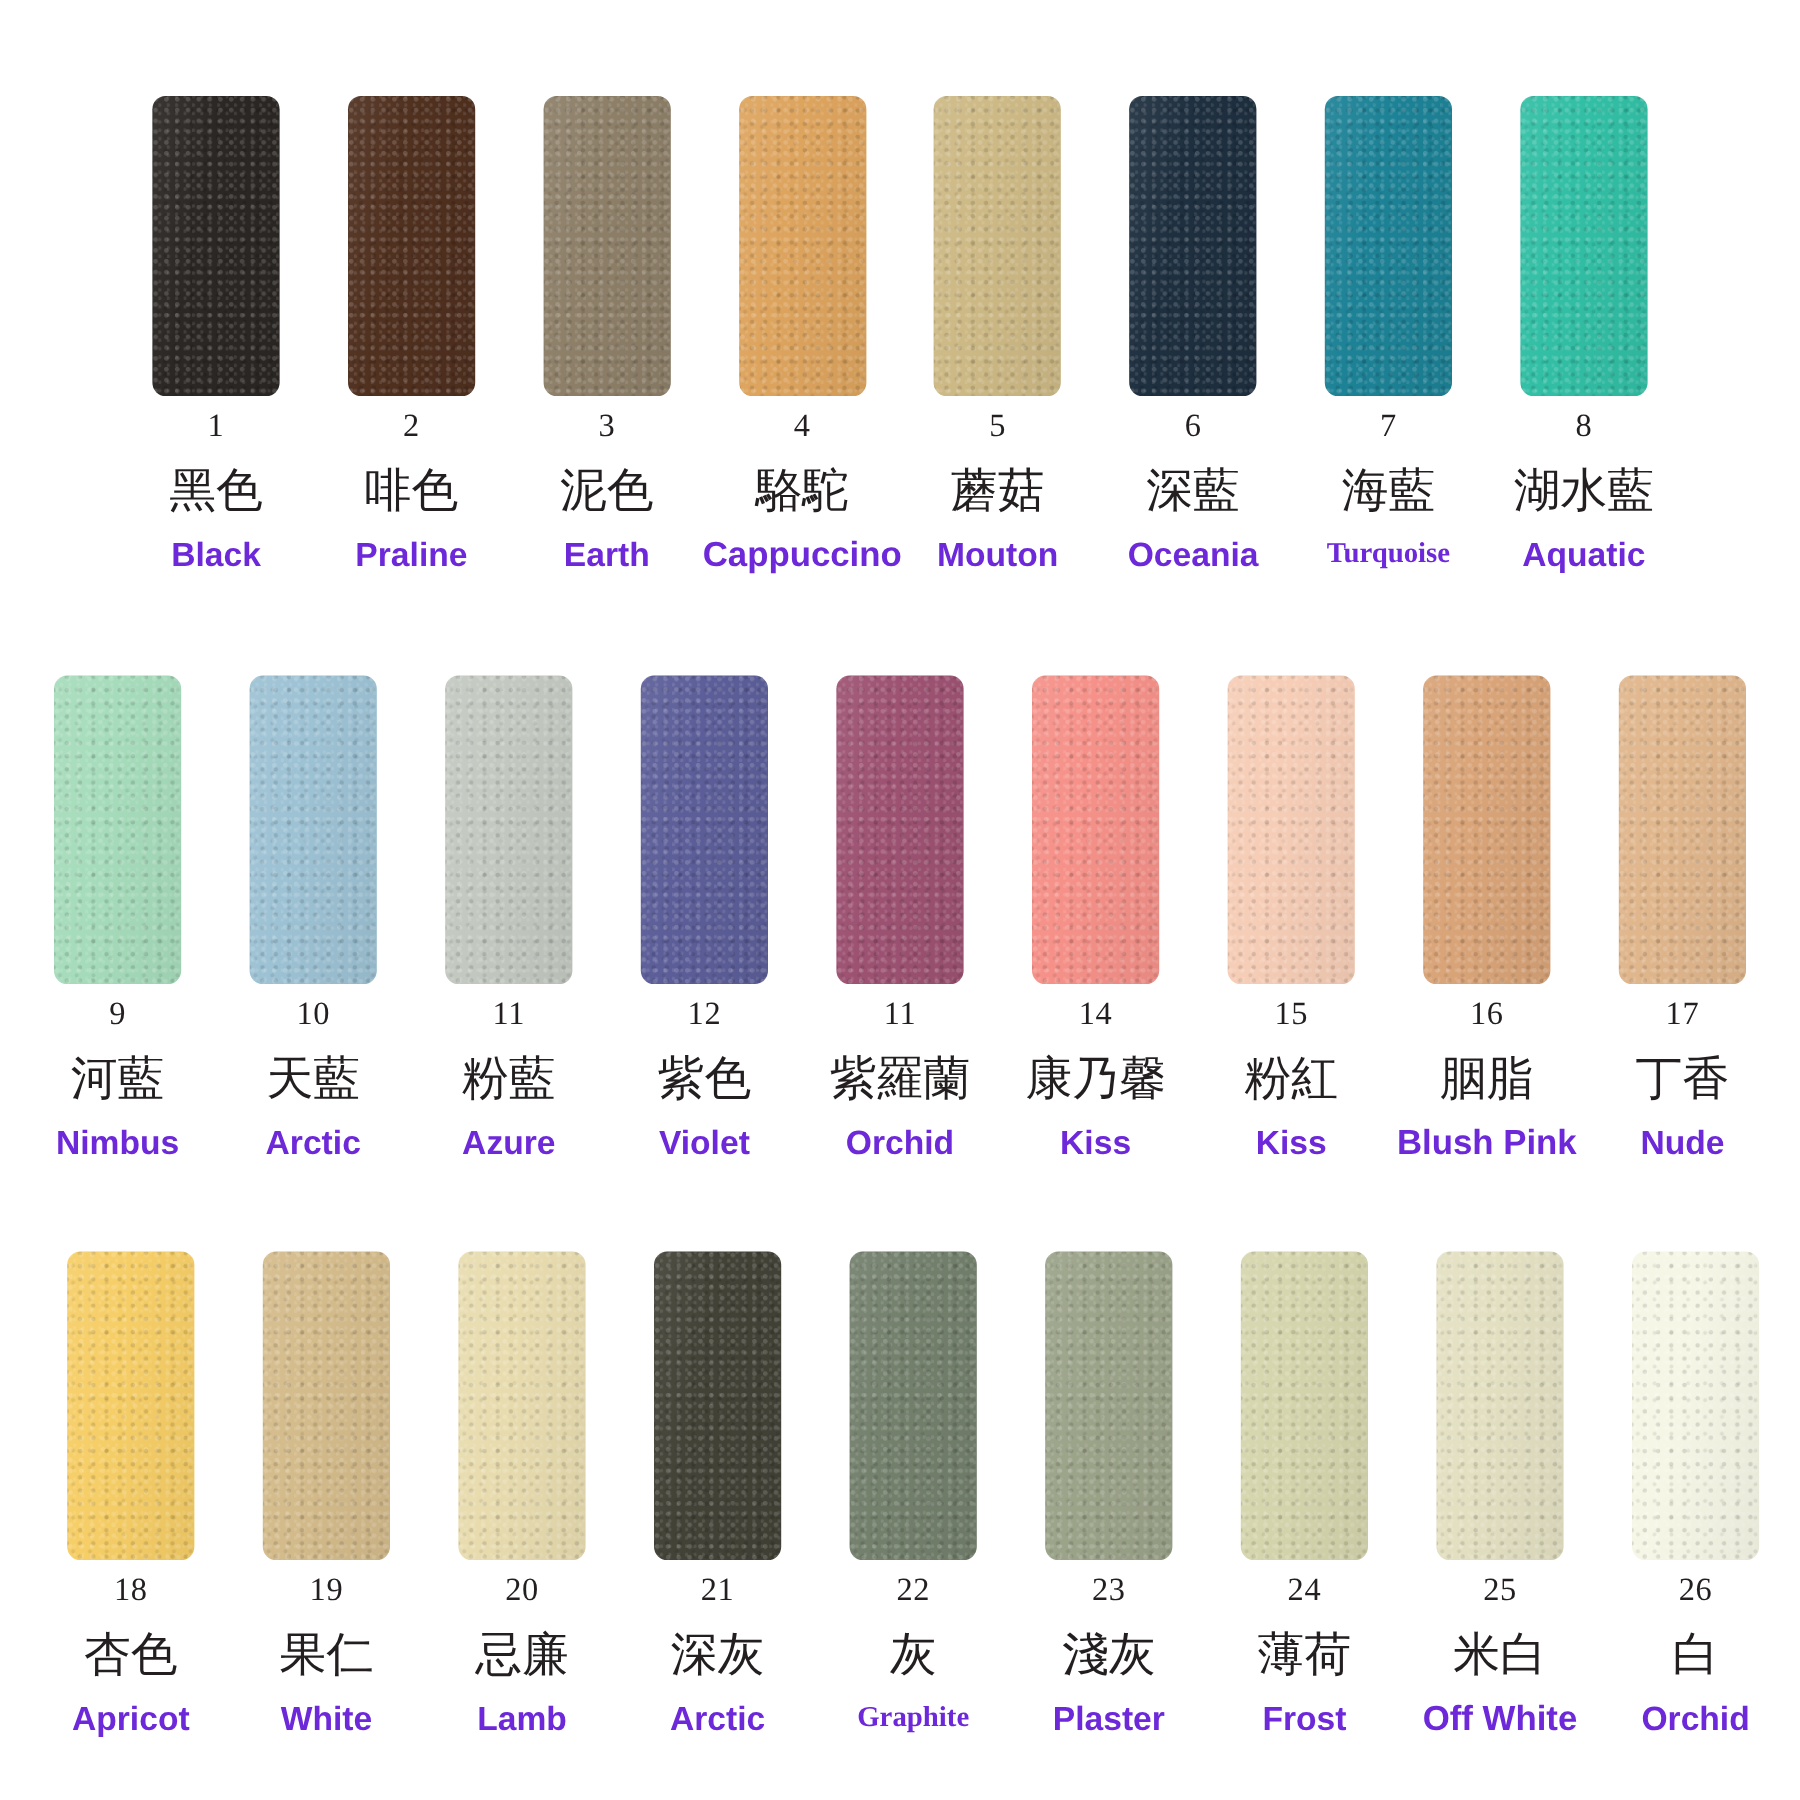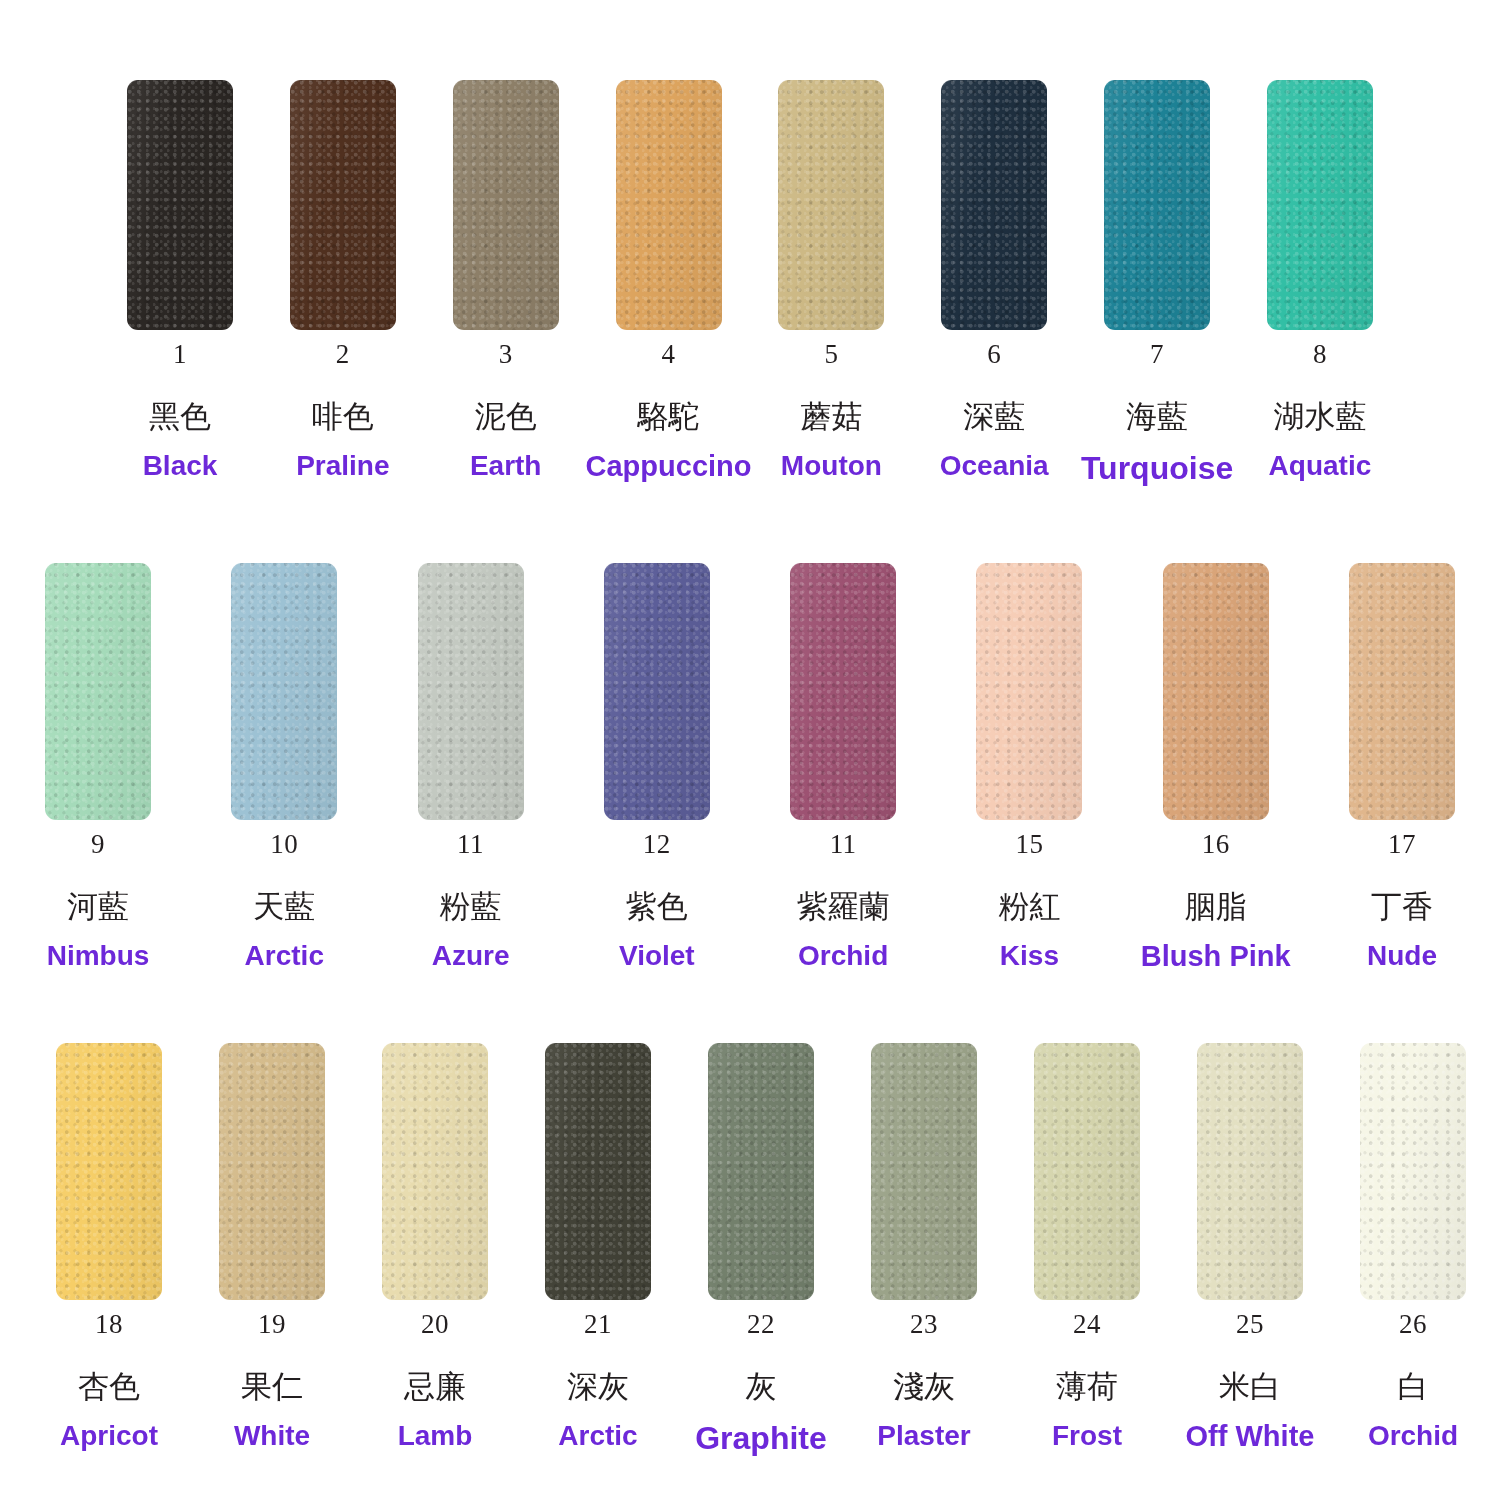--- a/index.html
+++ b/index.html
@@ -104,42 +104,43 @@
     font-family: "Liberation Serif", serif;
     font-size: 27px;
     color: #231f20;
     line-height: 1;
     margin-top: 11px;
     letter-spacing: 0.5px;
   }
 
   .cn {
     font-family: "DejaVu Sans", sans-serif;
-    font-size: 31px;
+    font-size: 39px;
     color: #231f20;
     line-height: 1;
-    margin-top: 33px;
+    margin-top: 22px;
     white-space: nowrap;
   }
 
   .en {
     font-family: "Liberation Sans", sans-serif;
     font-weight: bold;
     font-size: 28px;
     color: #6d28d9;
     line-height: 1;
     margin-top: 20px;
     white-space: nowrap;
   }
   
   .en.shrink {
     font-size: 29px;
   }
   .en.shrink2 {
-    font-size: 32px;
+    font-size: 24px;
+    font-family: Liberation Serif, serif;
   }
 </style>
 </head>
 <body>
 
 <div class="chart">
   <div class="row row-1">
       <div class="cell">
         <div class="swatch" style="background-color: rgb(43, 39, 36);"></div>
         <div class="num">1</div>
@@ -214,20 +215,26 @@
         <div class="cn">紫色</div>
         <div class="en">Violet</div>
       </div>
       <div class="cell">
         <div class="swatch" style="background-color: rgb(157, 82, 114);"></div>
         <div class="num">11</div>
         <div class="cn">紫羅蘭</div>
         <div class="en">Orchid</div>
       </div>
       <div class="cell">
+        <div class="swatch" style="background-color: rgb(245, 145, 137);"></div>
+        <div class="num">14</div>
+        <div class="cn">康乃馨</div>
+        <div class="en">Kiss</div>
+      </div>
+      <div class="cell">
         <div class="swatch" style="background-color: rgb(246, 205, 182);"></div>
         <div class="num">15</div>
         <div class="cn">粉紅</div>
         <div class="en">Kiss</div>
       </div>
       <div class="cell">
         <div class="swatch" style="background-color: rgb(217, 164, 120);"></div>
         <div class="num">16</div>
         <div class="cn">胭脂</div>
         <div class="en shrink">Blush Pink</div>

